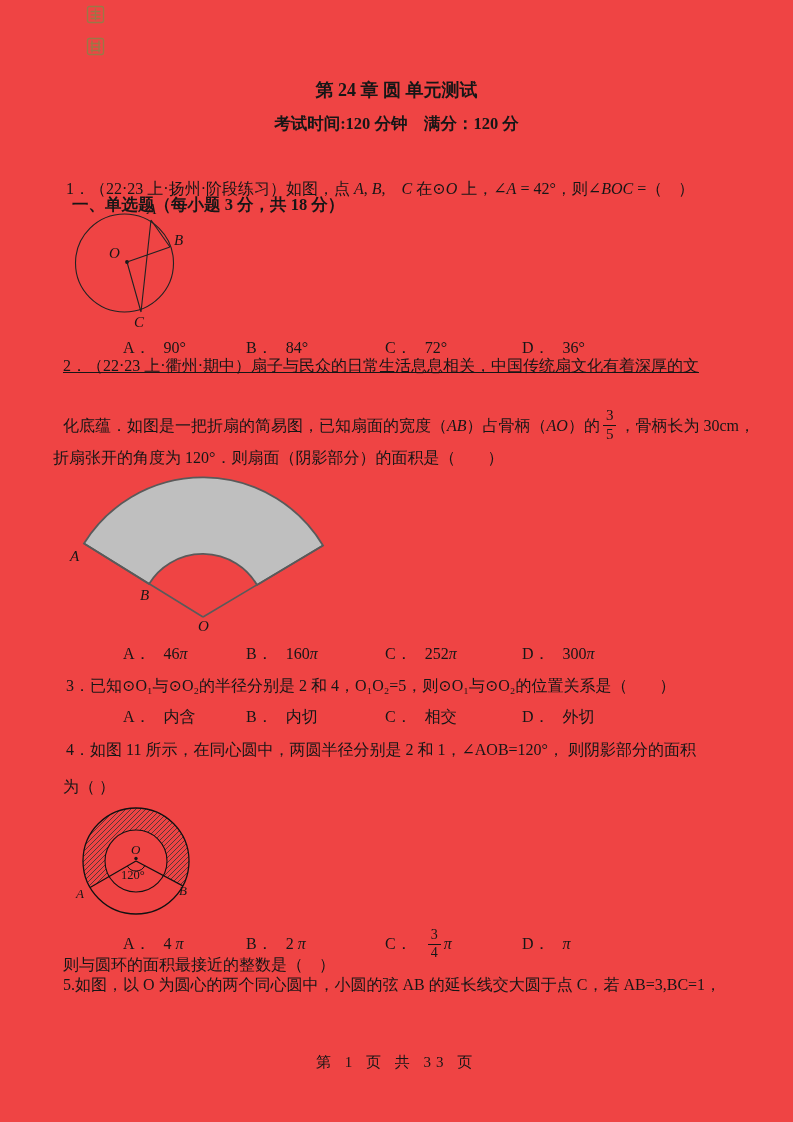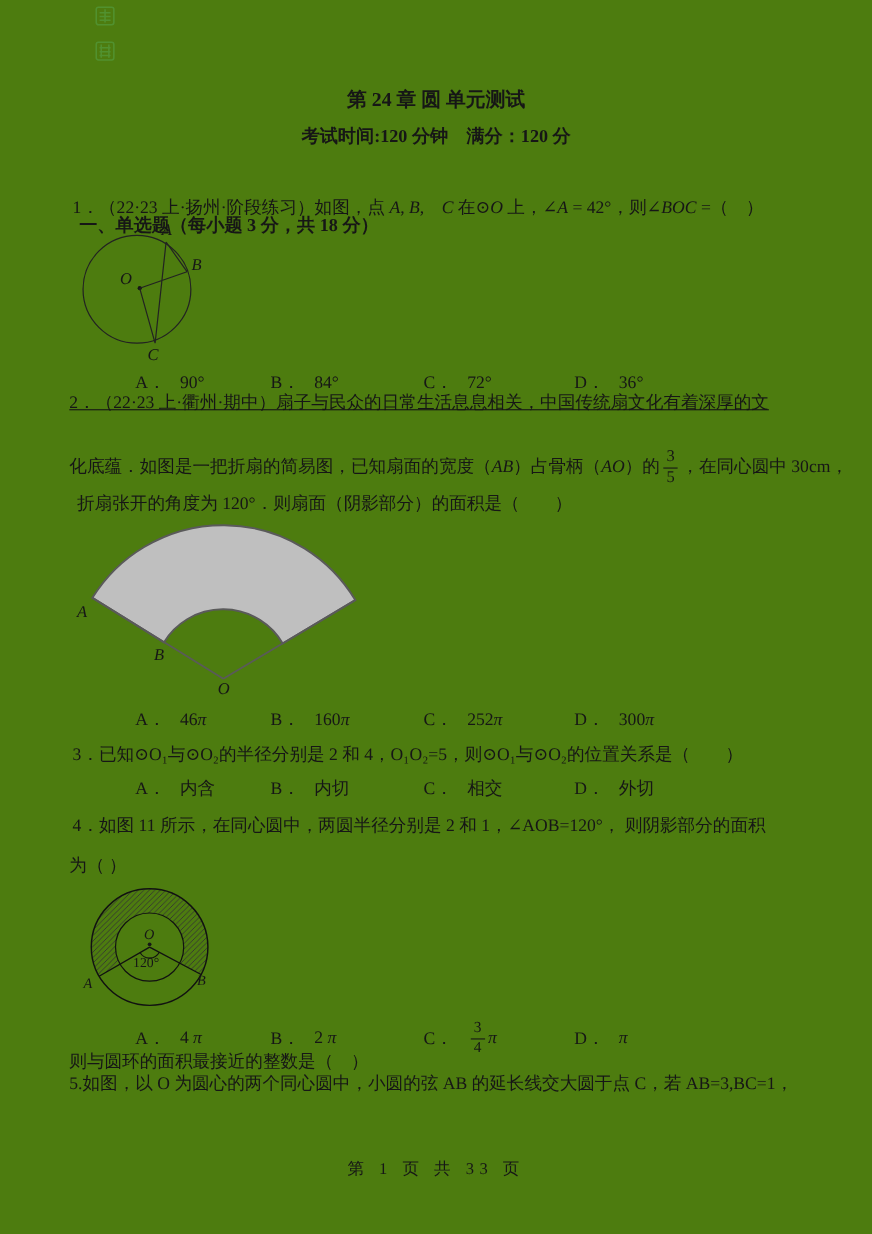--- a/index.html
+++ b/index.html
@@ -1,18 +1,18 @@
 <!DOCTYPE html>
 <html><head>
 <meta charset="utf-8">
 <style>
   html,body { margin:0; padding:0; background:#ffffff; }
   .page {
     position:relative; width:793px; height:1122px; margin:0 auto;
-    background:#4d7c0f; overflow:hidden;
+    background:#ef4444; overflow:hidden;
     font-family:"Liberation Serif","DejaVu Serif",serif;
     color:#161616; font-size:16px;
   }
   .abs { position:absolute; white-space:nowrap; }
   .bold { font-weight:700; }
   .center { left:0; width:793px; text-align:center; }
   .it { font-style:italic; }
   
   .opt-row { position:absolute; left:95px; white-space:nowrap; }
   .opt { display:inline-block; white-space:nowrap; }
@@ -63,23 +63,23 @@
     <text class="lbl" x="104" y="45" font-size="15">B</text>
     <text class="lbl" x="64" y="127" font-size="15">C</text>
   </svg>
 
   <div class="opt-row" style="top:338px;">
     <span class="opt o1"><span class="lab">A．</span><span><span>90°</span></span></span><span class="opt o2"><span class="lab">B．</span><span><span>84°</span></span></span><span class="opt o3"><span class="lab">C．</span><span><span>72°</span></span></span><span class="opt"><span class="lab">D．</span><span><span>36°</span></span></span>
   </div>
 
   <div class="abs" style="left:63px; top:356px;text-decoration:underline;"><span>2．（22·23 上·衢州·期中）扇子与民众的日常生活息息相关，中国传统扇文化有着深厚的文</span></div>
   <div class="abs" style="left:63px; top:408px;">
-    <span><span>化底蕴．如图是一把折扇的简易图，已知扇面的宽度（</span><span class="it">AB</span><span>）占骨柄（</span><span class="it">AO</span><span>）的</span></span><span class="frac"><span class="fn">3</span><span class="fd">5</span></span><span><span>，在同心圆中 30cm，</span></span>
+    <span><span>化底蕴．如图是一把折扇的简易图，已知扇面的宽度（</span><span class="it">AB</span><span>）占骨柄（</span><span class="it">AO</span><span>）的</span></span><span class="frac"><span class="fn">3</span><span class="fd">5</span></span><span><span>，骨柄长为 30cm，</span></span>
   </div>
-  <div class="abs" style="left:70px; top:448px;"><span>折扇张开的角度为 120°．则扇面（阴影部分）的面积是（　　）</span></div>
+  <div class="abs" style="left:53px; top:448px;"><span>折扇张开的角度为 120°．则扇面（阴影部分）的面积是（　　）</span></div>
 
   <svg class="abs" style="left:58px; top:470px;" width="285" height="170" viewBox="0 0 285 170">
     <path d="M 26 73.5 A 140 140 0 0 1 265 75.5 L 199 115 A 63 63 0 0 0 91 114 Z" fill="#bfbfbf" stroke="#5a5a5a" stroke-width="1.8"></path>
     <path d="M 145 147 L 26 73.5 M 145 147 L 265 75.5" fill="none" stroke="#5a5a5a" stroke-width="1.6"></path>
     <text class="lbl" x="12" y="91" font-size="15">A</text>
     <text class="lbl" x="82" y="130" font-size="15">B</text>
     <text class="lbl" x="140" y="161" font-size="15">O</text>
   </svg>
 
   <div class="opt-row" style="top:644px;">

